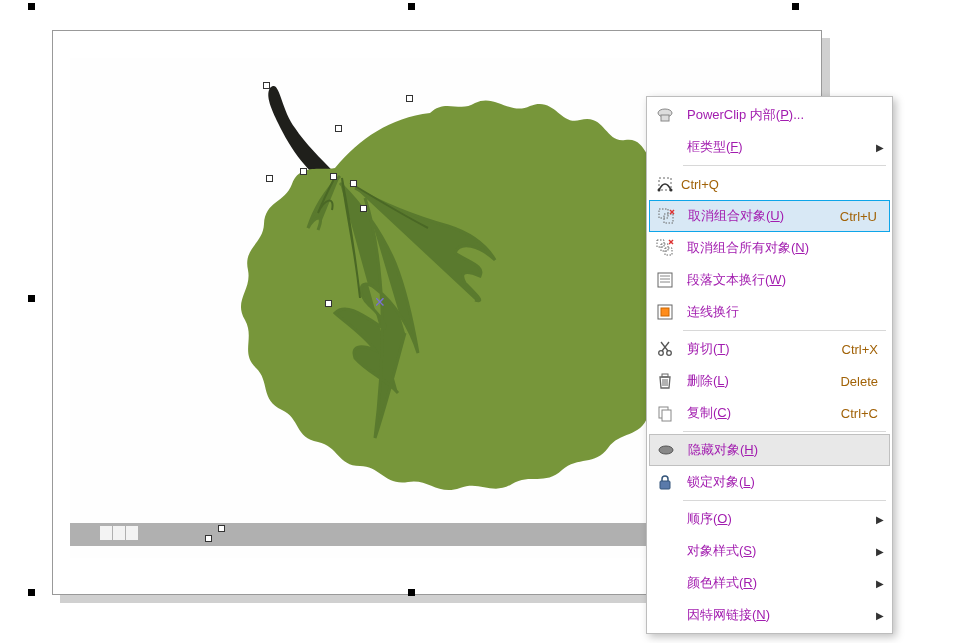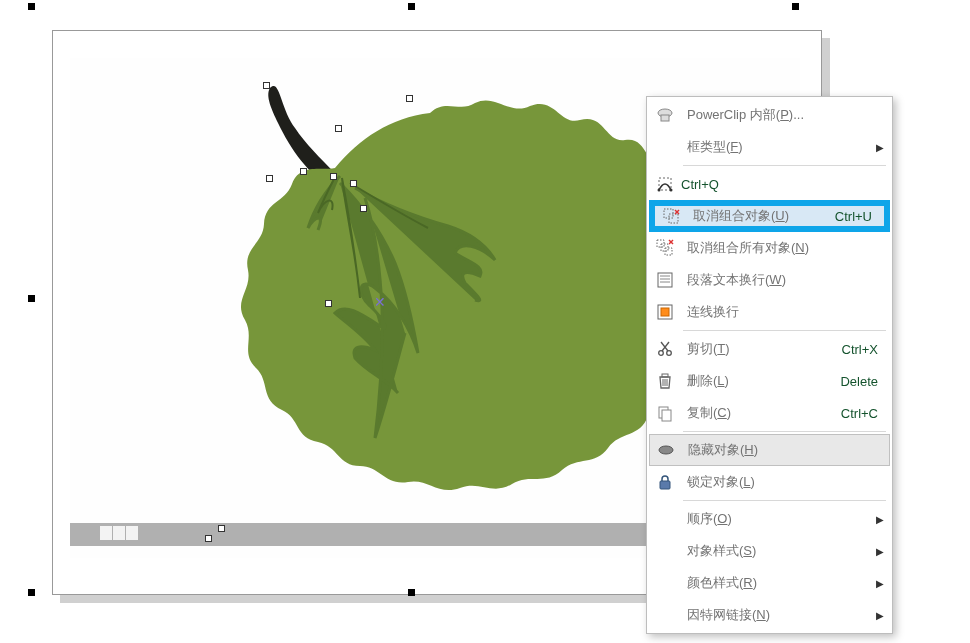--- a/index.html
+++ b/index.html
@@ -118,44 +118,44 @@
       padding: 2px;
     }
     .menu-item {
       display: flex;
       align-items: center;
       height: 32px;
       position: relative;
     }
     .menu-item.highlighted {
       background: #d8e8f5;
-      border: 6px solid #0ea5e9;
+      border: 1px solid #0ea5e9;
       height: 32px;
       align-items: center;
     }
     .menu-item.hovered {
       background: #e8e8e8;
       border: 1px solid #c0c0c0;
       align-items: center;
     }
     .menu-icon-col {
       width: 32px;
       display: flex;
       align-items: center;
       justify-content: center;
       flex-shrink: 0;
     }
     .menu-label {
       flex: 1;
       padding-left: 6px;
-      color: #737373;
+      color: #a21caf;
     }
     .menu-shortcut {
       padding-right: 12px;
-      color: #14532d;
+      color: #a16207;
     }
     .menu-arrow {
       width: 14px;
       padding-right: 8px;
       font-size: 10px;
       color: #333;
     }
     .menu-sep {
       height: 1px;
       background: #d8d8d8;

